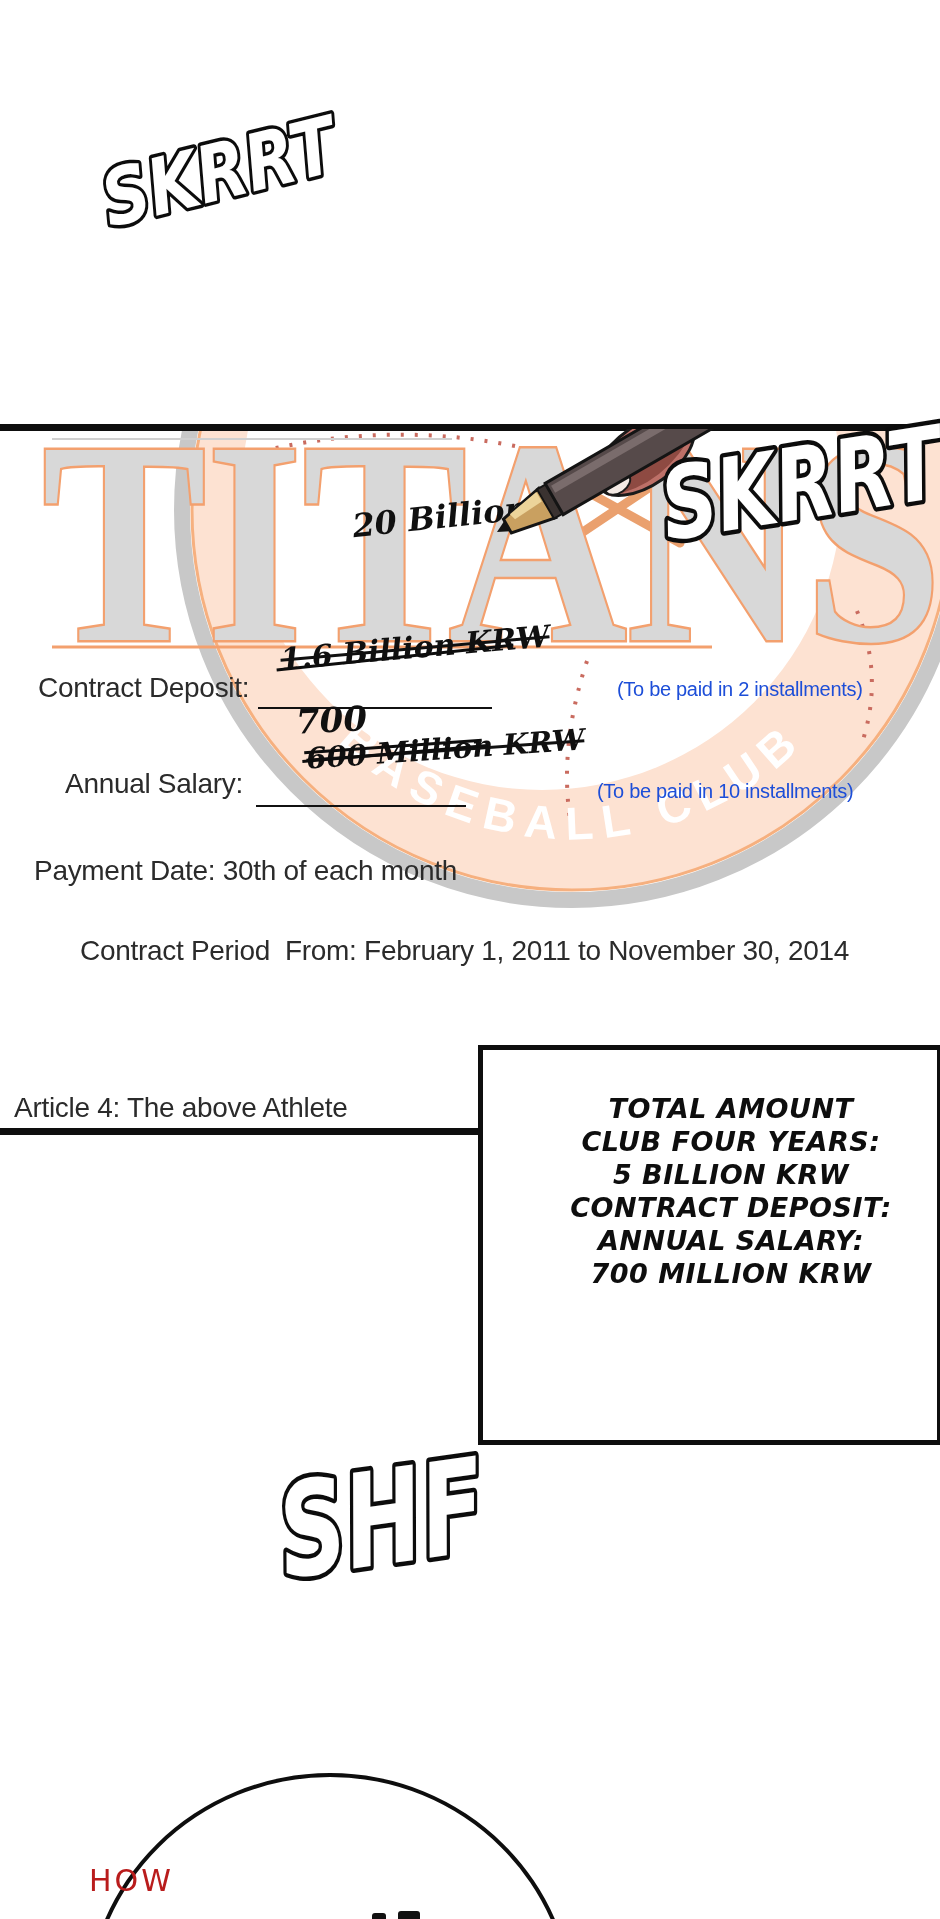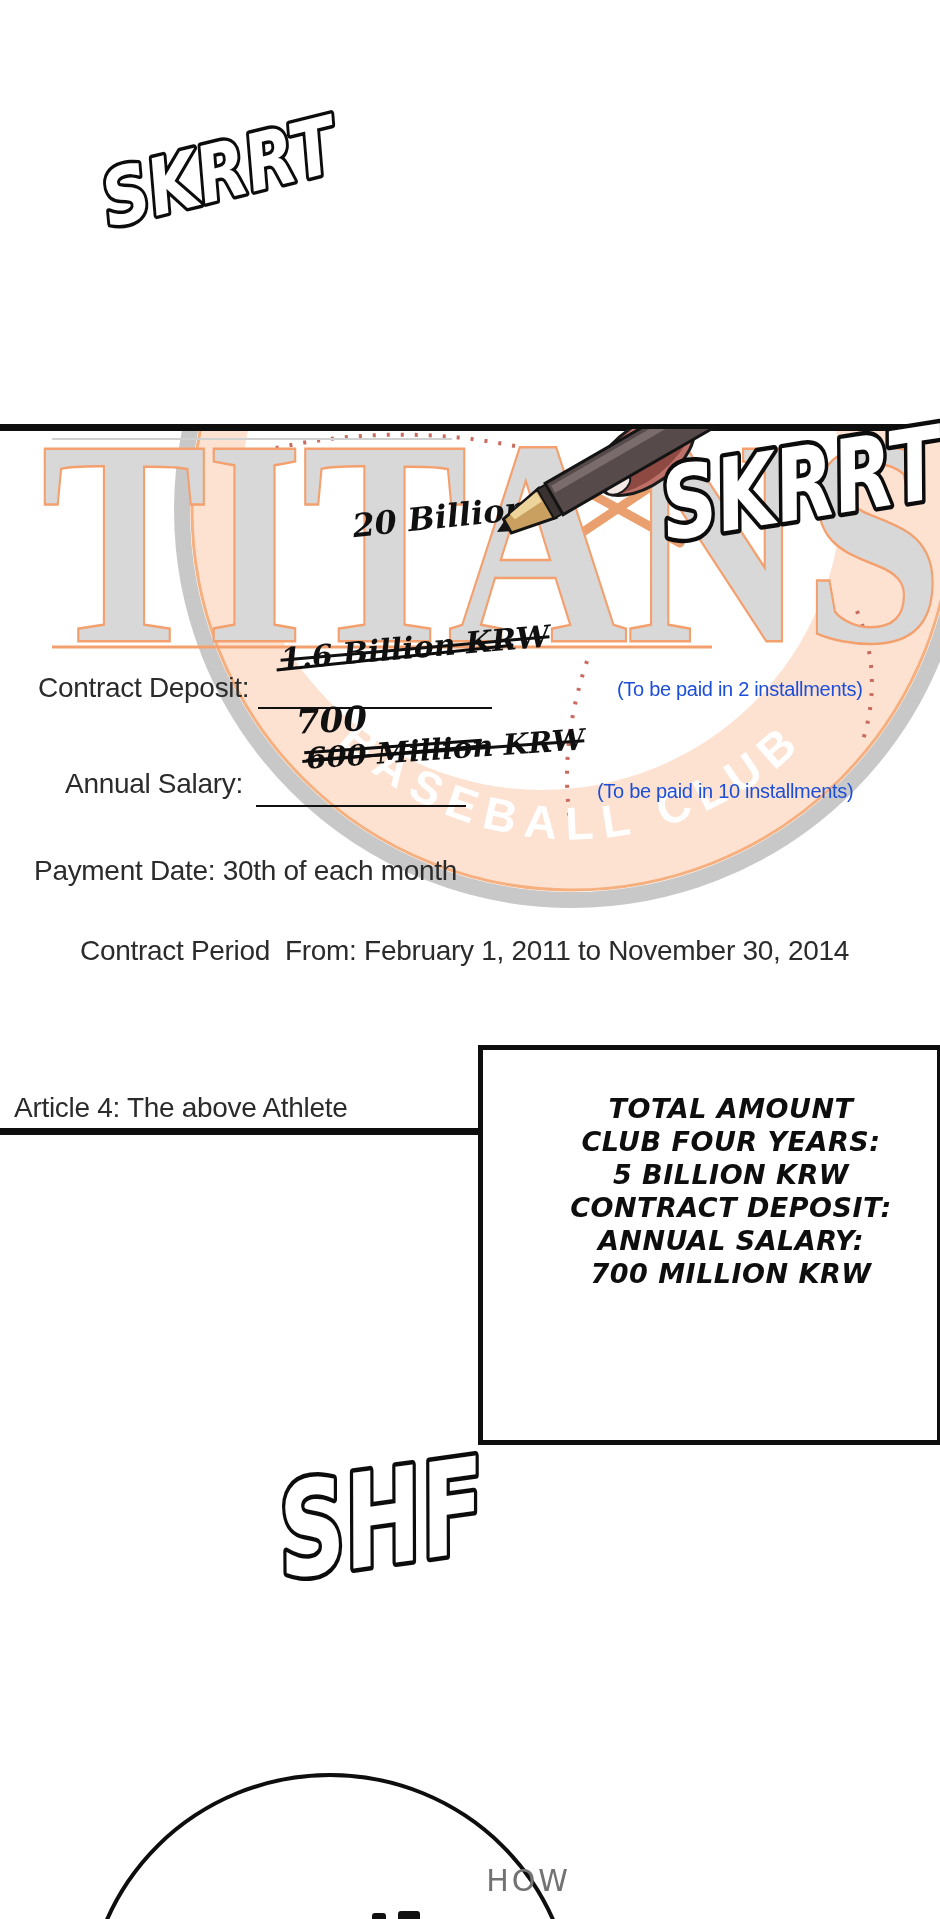--- a/index.html
+++ b/index.html
@@ -25,23 +25,23 @@
   .sfx-text{font-family:"DejaVu Sans","Liberation Sans",sans-serif;font-weight:bold;font-style:italic;
             fill:#ffffff;stroke:#0c0c0c;paint-order:stroke;stroke-linejoin:round;}
   
   #caption-box{position:absolute;left:478px;top:1045px;width:412px;height:348px;background:#ffffff;
                border:5px solid #0e0e0e;z-index:7;padding-top:42px;box-sizing:content-box;padding-left:42px;}
   .caption-line{font-family:"DejaVu Sans","Liberation Sans",sans-serif;font-style:italic;font-weight:600;
                 font-size:27px;line-height:33px;text-align:center;color:#0e0e0e;letter-spacing:0.5px;}
   
   #speech-bubble{position:absolute;left:85px;top:1773px;width:482px;height:476px;background:#ffffff;
                  border:4px solid #0e0e0e;border-radius:50%;z-index:7;}
-  #speech-text{position:absolute;left:0;top:86px;width:100%;text-align:right;
+  #speech-text{position:absolute;left:0;top:86px;width:100%;text-align:left;
                font-family:"DejaVu Sans","Liberation Sans",sans-serif;font-size:30px;font-weight:500;
-               letter-spacing:3px;color:#737373;}
+               letter-spacing:3px;color:#b91c1c;}
   .frag{position:absolute;background:#111;border-radius:3px 3px 0 0;z-index:8;}
 </style>
 </head>
 <body>
 
 <div id="page">
 
   <div id="watermark">
     <svg width="940" height="480" viewBox="0 0 940 480">
       <circle cx="560" cy="79" r="390" fill="none" stroke="#c8c8c8" stroke-width="16"></circle>

